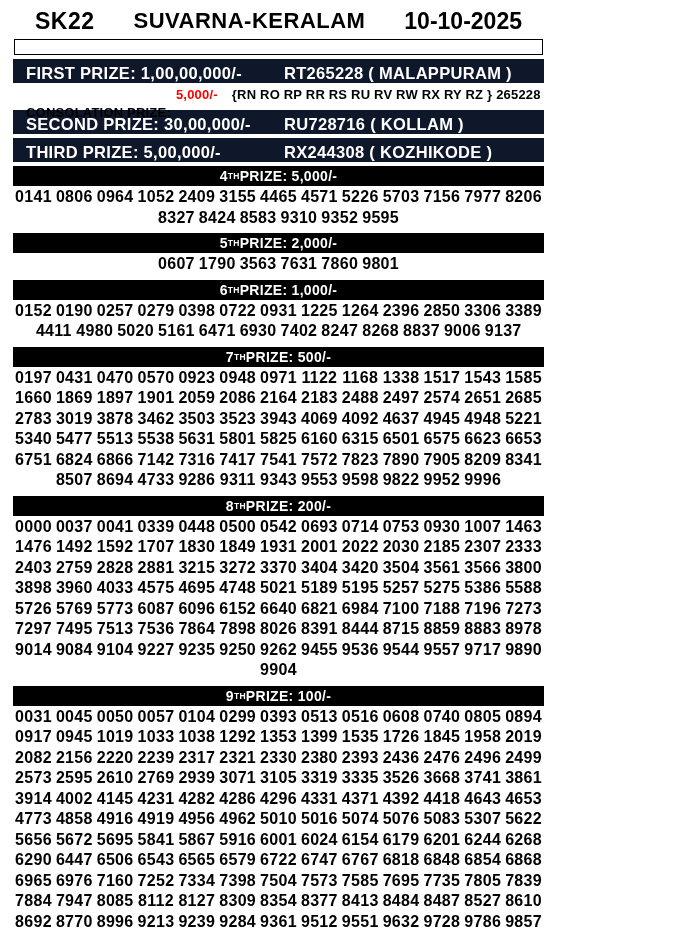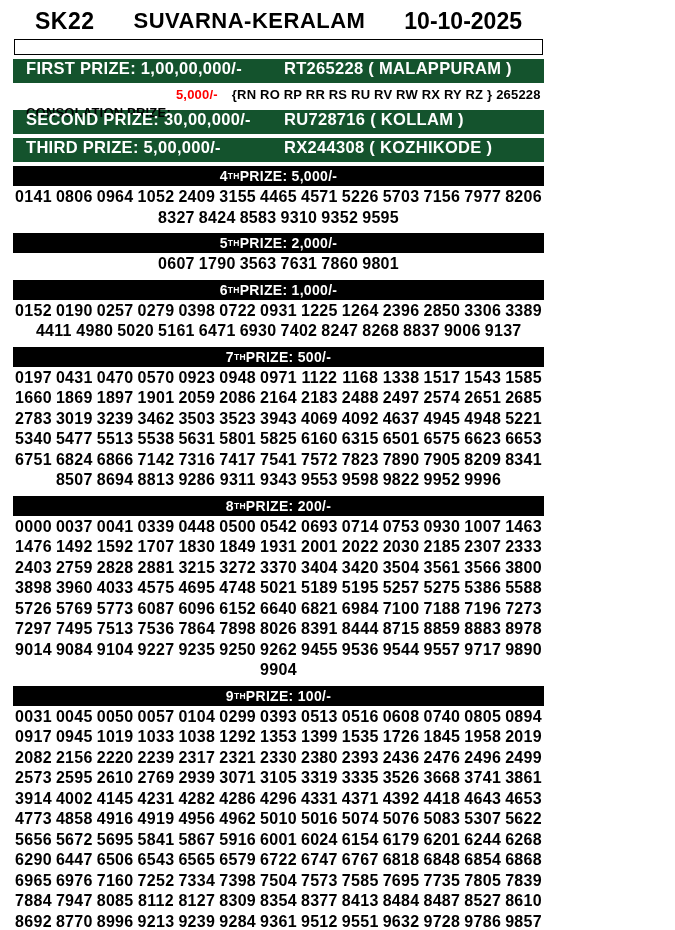--- a/index.html
+++ b/index.html
@@ -20,23 +20,23 @@
   .masthead .code  { font-size: 23px; letter-spacing: 0.5px; }
   .masthead .title { font-size: 22px; letter-spacing: 0.5px; }
   .masthead .date  { font-size: 23px; }
 
   .blank-box {
     height: 16px; margin: 4px 1px 2px 1px;
     background: #ffffff; border: 1.5px solid #000000;
   }
 
   .bar {
-    background: #14532d; color: #ffffff;
+    background: #0f172a; color: #ffffff;
     height: 24px; margin-top: 4px;
-    display: flex; align-items: flex-start;
+    display: flex; align-items: flex-end;
     font-size: 16.5px; letter-spacing: 0.3px;
     padding-left: 13px;
   }
   .bar .bar-label  { width: 258px; }
   .bar .bar-winner { }
 
   .consolation {
     height: 23px; display: flex; align-items: center;
     font-size: 13px; letter-spacing: 0.2px;
     padding-left: 13px;
@@ -207,21 +207,21 @@
         <span class="num">2086</span>
         <span class="num">2164</span>
         <span class="num">2183</span>
         <span class="num">2488</span>
         <span class="num">2497</span>
         <span class="num">2574</span>
         <span class="num">2651</span>
         <span class="num">2685</span>
         <span class="num">2783</span>
         <span class="num">3019</span>
-        <span class="num">3239</span>
+        <span class="num">3878</span>
         <span class="num">3462</span>
         <span class="num">3503</span>
         <span class="num">3523</span>
         <span class="num">3943</span>
         <span class="num">4069</span>
         <span class="num">4092</span>
         <span class="num">4637</span>
         <span class="num">4945</span>
         <span class="num">4948</span>
         <span class="num">5221</span>
@@ -246,21 +246,21 @@
         <span class="num">7417</span>
         <span class="num">7541</span>
         <span class="num">7572</span>
         <span class="num">7823</span>
         <span class="num">7890</span>
         <span class="num">7905</span>
         <span class="num">8209</span>
         <span class="num">8341</span>
         <span class="num">8507</span>
         <span class="num">8694</span>
-        <span class="num">8813</span>
+        <span class="num">4733</span>
         <span class="num">9286</span>
         <span class="num">9311</span>
         <span class="num">9343</span>
         <span class="num">9553</span>
         <span class="num">9598</span>
         <span class="num">9822</span>
         <span class="num">9952</span>
         <span class="num">9996</span>
       </div>
   </div>

